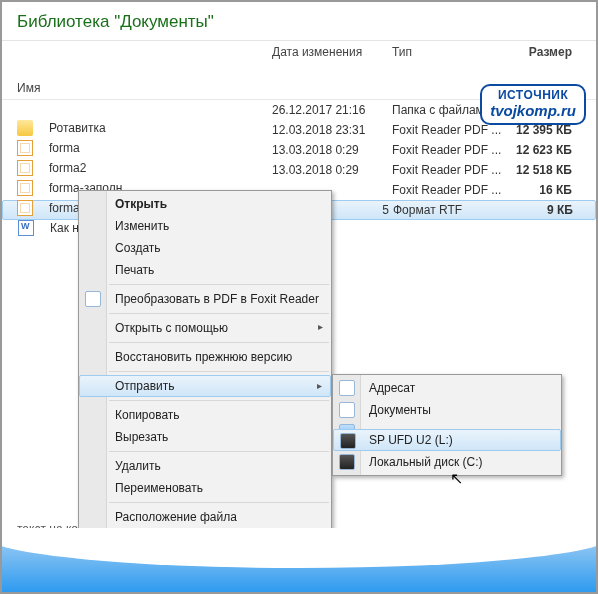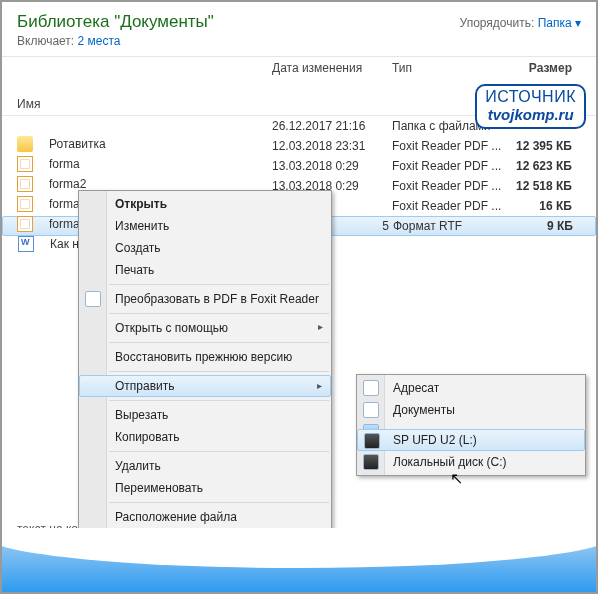--- a/index.html
+++ b/index.html
@@ -29,46 +29,38 @@
   .menu { position: absolute; background: #f2f2f2; border: 1px solid #9a9a9a; box-shadow: 2px 2px 4px rgba(0,0,0,0.3); font-size: 12px; color: #222; }
   .menu .gutter { position: absolute; top: 0; bottom: 0; left: 0; width: 28px; background: #eae9ea; border-right: 1px solid #d7d7d7; }
   .menu ul { list-style: none; position: relative; padding: 2px 0; }
   .menu li { padding: 4px 20px 4px 36px; white-space: nowrap; position: relative; }
   .menu li.bold { font-weight: 600; }
   .menu li.sep { height: 1px; background: #d7d7d7; margin: 3px 2px 3px 30px; padding: 0; }
   .menu li.sub::after { content: "▸"; position: absolute; right: 8px; top: 4px; font-size: 10px; color: #555; }
   .menu li.hi { background: linear-gradient(#eaf3fb,#cfe6f9); border: 1px solid #9ecbf0; border-radius: 2px; padding: 3px 19px 3px 35px; }
   .menu .ic { position: absolute; left: 6px; top: 3px; width: 16px; height: 16px; }
   .m1 { top: 188px; left: 76px; width: 254px; }
-  .m2 { top: 372px; left: 330px; width: 230px; margin-left: 24px; }
+  .m2 { top: 372px; left: 330px; width: 230px; }
   .cursor { position: absolute; top: 467px; left: 448px; font-size: 16px; color: #000; pointer-events: none; }
   .foot { position: absolute; left: 0; bottom: 46px; padding: 10px 15px; font-size: 12px; color: #555; }
   .wave { position: absolute; left: 0; right: 0; bottom: 0; height: 48px; background: linear-gradient(#8fc6f3,#2e9bf0); }
   .wave::before { content:""; position:absolute; top:-16px; left:-20px; right:-20px; height:40px; background:#fff; border-radius: 0 0 60% 60% / 0 0 100% 100%; }
   .badge { position: absolute; top: 82px; right: 10px; background: #fff; border: 2px solid #0a4aa0; border-radius: 10px; padding: 2px 8px 4px; text-align: center; }
-  .badge .src { font-size: 16px; color: #0a4aa0; font-weight: 400; letter-spacing: .5px; }
+  .badge .src { font-size: 12px; color: #0a4aa0; font-weight: 700; letter-spacing: .5px; }
   .badge .site { font-size: 15px; color: #0a4aa0; font-weight: 700; font-style: italic; }
   .mi-ico { width:16px; height:16px; border:1px solid #96b7d8; background:#fff; border-radius:2px; }
   .mi-ico.b { background: linear-gradient(#bfe0ff,#6fb4e8); }
   .mi-ico.d { background: linear-gradient(#555,#222); }
 </style>
 </head>
 <body>
 
 <div class="header">
   <div>
     <h1>Библиотека "Документы"</h1>
-    <div class="includes">
-      <span>Включает:</span>
-      <a href="#">2 места</a>
-    </div>
-  </div>
-  <div class="sort">
-    <span>Упорядочить:</span>
-    <a href="#">Папка ▾</a>
   </div>
 </div>
 
 <div class="cols">
   <div class="c-name">Имя</div>
   <div class="c-mod">Дата изменения</div>
   <div class="c-type">Тип</div>
   <div class="c-size">Размер</div>
 </div>
 
@@ -138,22 +130,22 @@
       <li class=""><span>Печать</span></li>
       <li class="sep"></li>
       <li class=""><span class="ic mi-ico"></span><span>Преобразовать в PDF в Foxit Reader</span></li>
       <li class="sep"></li>
       <li class="sub "><span>Открыть с помощью</span></li>
       <li class="sep"></li>
       <li class=""><span>Восстановить прежнюю версию</span></li>
       <li class="sep"></li>
       <li class="sub hi"><span>Отправить</span></li>
       <li class="sep"></li>
+      <li class=""><span>Копировать</span></li>
       <li class=""><span>Вырезать</span></li>
-      <li class=""><span>Копировать</span></li>
       <li class="sep"></li>
       <li class=""><span>Удалить</span></li>
       <li class=""><span>Переименовать</span></li>
       <li class="sep"></li>
       <li class=""><span>Расположение файла</span></li>
       <li class="sep"></li>
       <li class=""><span>Свойства</span></li>
     </ul>
 </div>
 

